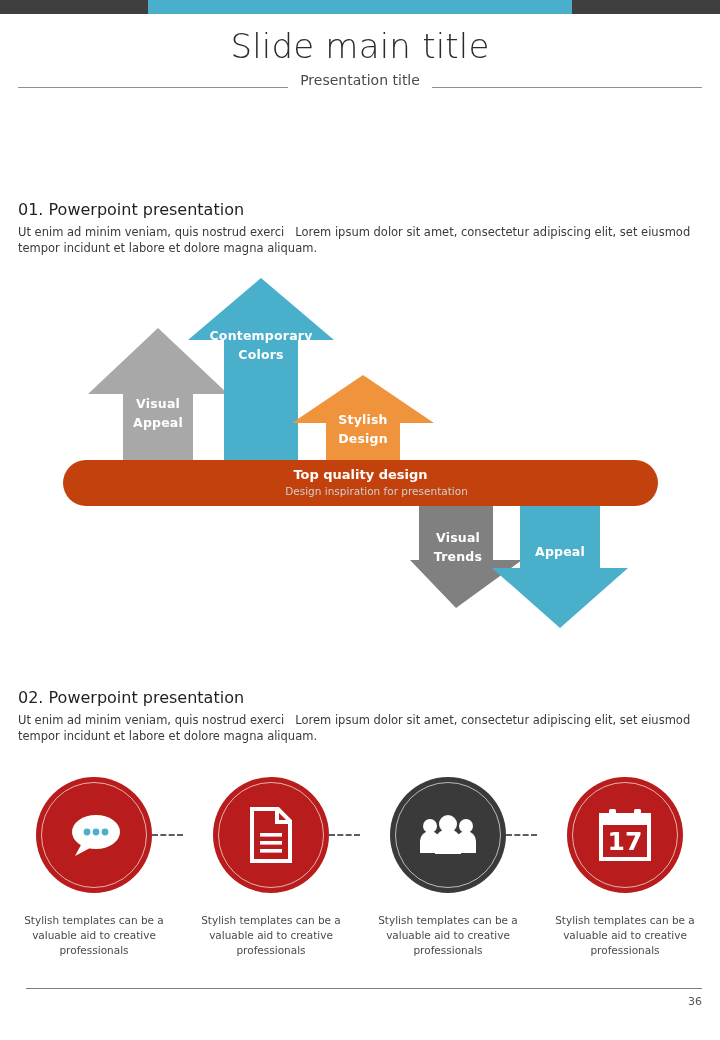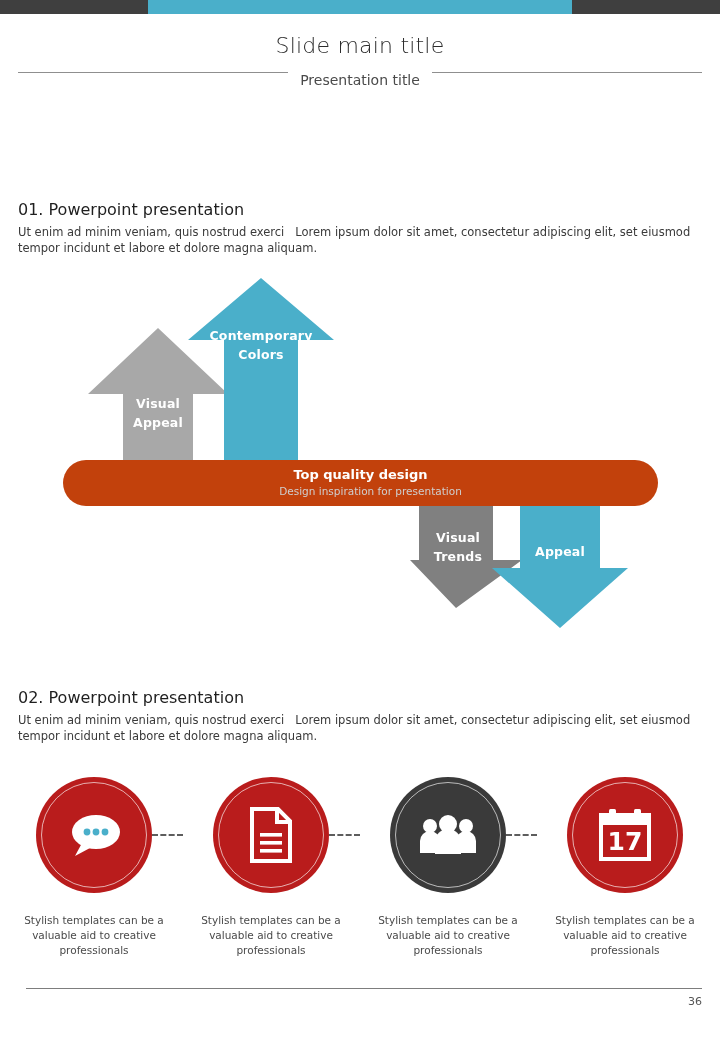--- a/index.html
+++ b/index.html
@@ -14,26 +14,26 @@
   
   .topbar { position: absolute; left: 0; top: 0; width: 720px; height: 14px; }
   .topbar .seg { position: absolute; top: 0; height: 14px; }
   .topbar .seg-left  { left: 0;     width: 148px; background: #3f3f3f; }
   .topbar .seg-mid   { left: 148px; width: 424px; background: #4aafca; }
   .topbar .seg-right { left: 572px; width: 148px; background: #3f3f3f; }
 
   
   .main-title {
     position: absolute; left: 0; top: 24px; width: 720px;
-    text-align: center; font-size: 22px; font-weight: 300;
+    text-align: center; font-size: 34px; font-weight: 300;
     color: #2b2b2b; letter-spacing: .2px; line-height: 44px;
   }
   .subtitle-row {
     position: absolute; left: 18px; top: 72px; width: 684px;
-    display: flex; align-items: flex-start; gap: 12px;
+    display: flex; align-items: flex-end; gap: 12px;
   }
   .subtitle-row .rule { flex: 1 1 auto; height: 1px; background: #8f8f8f; }
   .subtitle-row .sub-text {
     flex: 0 0 auto; font-size: 14px; color: #4a4a4a; white-space: nowrap;
   }
   .lead {
     position: absolute; left: 40px; top: 98px; width: 640px;
     text-align: center; font-size: 17px; color: #3b3b3b; line-height: 24px;
   }
 
@@ -70,21 +70,21 @@
 
   .bar {
     position: absolute; left: 63px; top: 190px; width: 595px; height: 46px;
     background: #c2410c; border-radius: 23px; z-index: 5;
   }
   .bar .bar-title {
     position: absolute; left: 0; top: 7px; width: 100%;
     text-align: center; color: #fff; font-weight: bold; font-size: 13px;
   }
   .bar .bar-sub {
-    position: absolute; left: 10px; top: 25px; width: 100%;
+    position: absolute; left: 16px; top: 25px; width: 100%;
     text-align: center; color: #cfcfcf; font-size: 10.5px;
   }
 
   
   .circles { position: absolute; left: 0; top: 777px; width: 720px; height: 180px; }
   .dash-line {
     position: absolute; top: 57px; height: 0;
     border-top: 2px dashed #5d5d5d;
   }
   .circ-item { position: absolute; top: 0; width: 176px; }
@@ -156,20 +156,29 @@
     <div class="arrow up-blue">
       <svg class="shape" viewBox="0 0 146 192" preserveAspectRatio="none">
         <polygon points="73,0 146,62 110,62 110,192 36,192 36,62 0,62" fill="#4aafca"></polygon>
       </svg>
       <div class="lbl" style="top:48px;">
         <div>Contemporary</div>
         <div>Colors</div>
       </div>
     </div>
 
+    <div class="arrow up-orange">
+      <svg class="shape" viewBox="0 0 142 95" preserveAspectRatio="none">
+        <polygon points="71,0 142,48 108,48 108,95 34,95 34,48 0,48" fill="#f0933d"></polygon>
+      </svg>
+      <div class="lbl" style="top:35px;">
+        <div>Stylish</div>
+        <div>Design</div>
+      </div>
+    </div>
 
     <div class="arrow dn-gray">
       <svg class="shape" viewBox="0 0 112 102" preserveAspectRatio="none">
         <polygon points="9,0 83,0 83,54 112,54 46,102 0,54 9,54" fill="#808080"></polygon>
       </svg>
       <div class="lbl" style="top:22px;left:-8px;">
         <div>Visual</div>
         <div>Trends</div>
       </div>
     </div>

